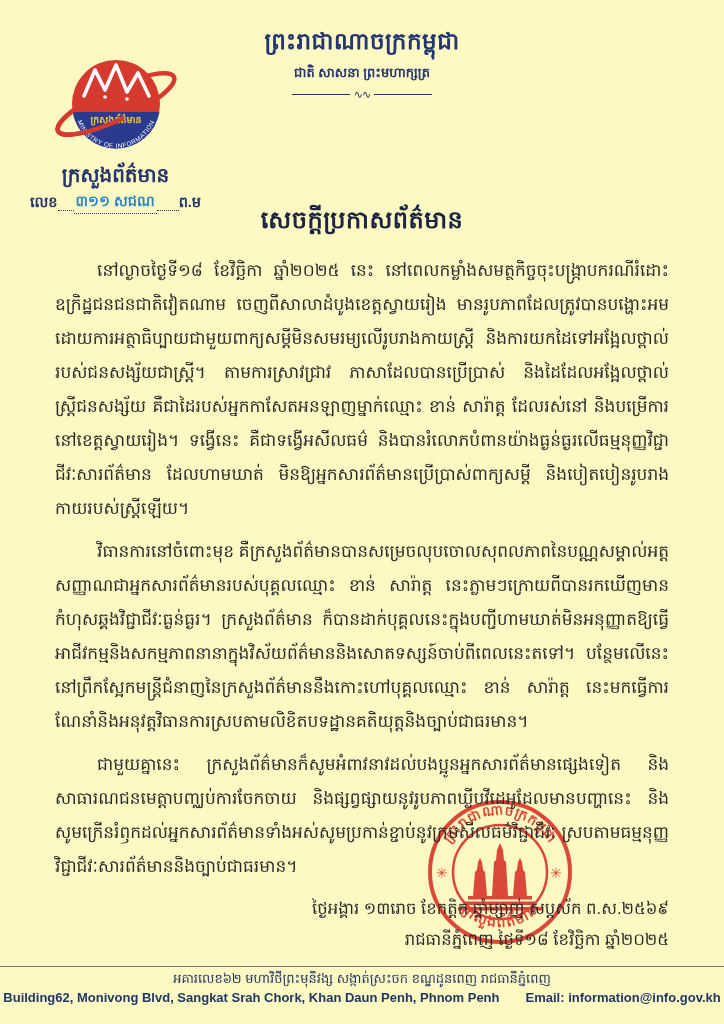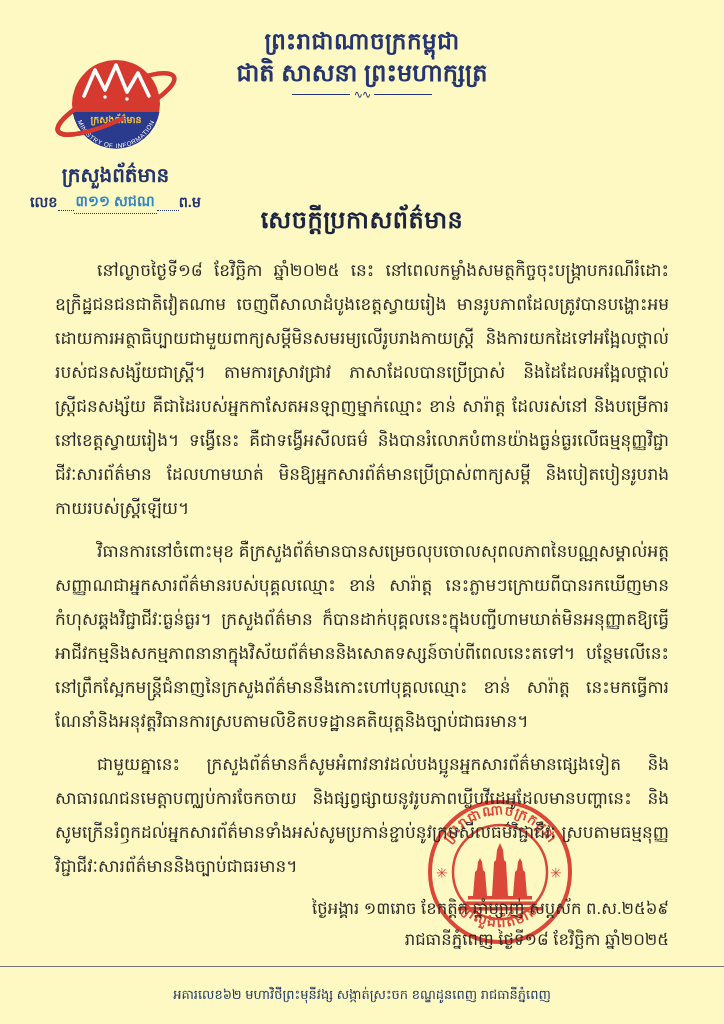--- a/index.html
+++ b/index.html
@@ -11,21 +11,21 @@
     font-family:"Liberation Sans","DejaVu Sans",sans-serif;
     overflow:hidden;
     color:#2b2b2b;
   }
   
   .header{padding-top:26px;text-align:center;}
   .kingdom{
     font-size:23px;font-weight:bold;color:#24356f;letter-spacing:.5px;line-height:30px;
   }
   .motto{
-    font-size:24px;font-weight:bold;color:#24356f;margin-top:4px;line-height:26px;
+    font-size:13px;font-weight:bold;color:#24356f;margin-top:4px;line-height:26px;
   }
   .divider{
     margin-top:3px;display:flex;align-items:center;justify-content:center;gap:4px;
   }
   .divider .line{width:58px;height:1px;background:#24356f;}
   .divider .orn{color:#24356f;font-size:11px;line-height:10px;letter-spacing:-1px;}
   
   .logo-block{position:absolute;left:18px;top:56px;width:195px;text-align:center;}
   .logo-svg{display:block;margin:0 auto;}
   .ministry-name{
@@ -54,21 +54,21 @@
   .date-block{
     margin:8px 55px 0 0;text-align:right;position:relative;z-index:2;
     font-size:16.5px;color:#2b2b2b;line-height:31px;
   }
   
   .stamp{position:absolute;left:416px;top:788px;z-index:1;opacity:.92;}
   
   .footer{
     position:absolute;left:0;right:0;top:966px;
     border-top:1.5px solid #70757c;
-    text-align:center;padding-top:18px;
+    text-align:center;padding-top:2px;
   }
   .footer .addr-kh{font-size:13px;color:#1f3864;line-height:19px;}
   .footer .addr-en{font-size:13px;color:#1f3864;font-weight:bold;line-height:19px;}
   .footer .email{margin-left:26px;}
 </style>
 </head>
 <body>
 
 <div class="page">
 
@@ -154,15 +154,18 @@
       <path d="M 76,108 L 78,74 L 80,72 L 81,62 L 84,55 L 87,62 L 88,72 L 90,74 L 92,108 Z"></path>
       <path d="M 97,108 L 99,84 L 101,82 L 102,74 L 104,70 L 106,74 L 107,82 L 109,84 L 111,108 Z"></path>
       <rect x="52" y="108" width="64" height="3.5"></rect>
       <rect x="47" y="113.5" width="74" height="3.5"></rect>
       <rect x="42" y="119" width="84" height="3.5"></rect>
     </g>
   </svg>
 
   <div class="footer">
     <div class="addr-kh">អគារលេខ៦២ មហាវិថីព្រះមុនីវង្ស សង្កាត់ស្រះចក ខណ្ឌដូនពេញ រាជធានីភ្នំពេញ</div>
+    <div class="addr-en">
+      <span>Building62, Monivong Blvd, Sangkat Srah Chork, Khan Daun Penh, Phnom Penh</span><span class="email">Email: information@info.gov.kh</span>
+    </div>
   </div>
 
 </div>
 
 </body></html>

